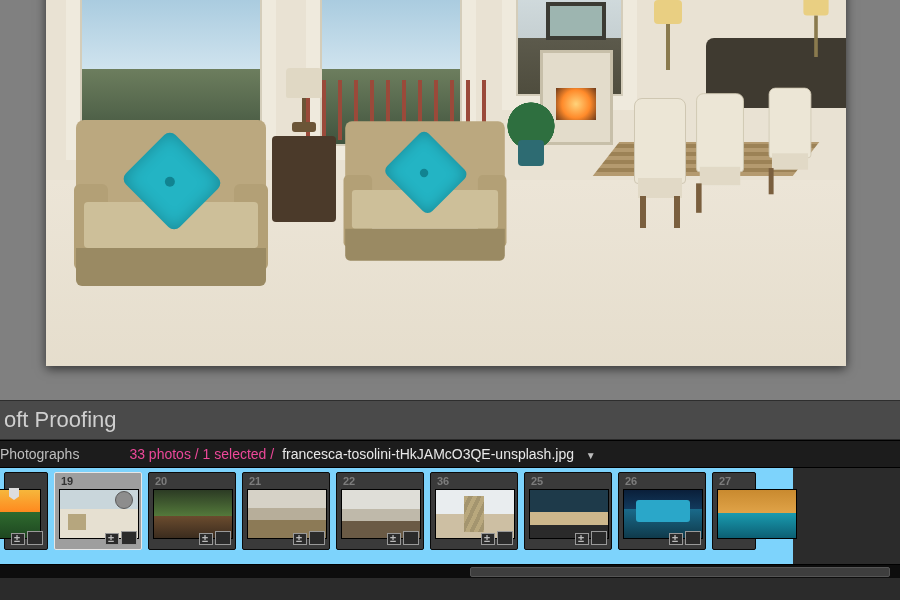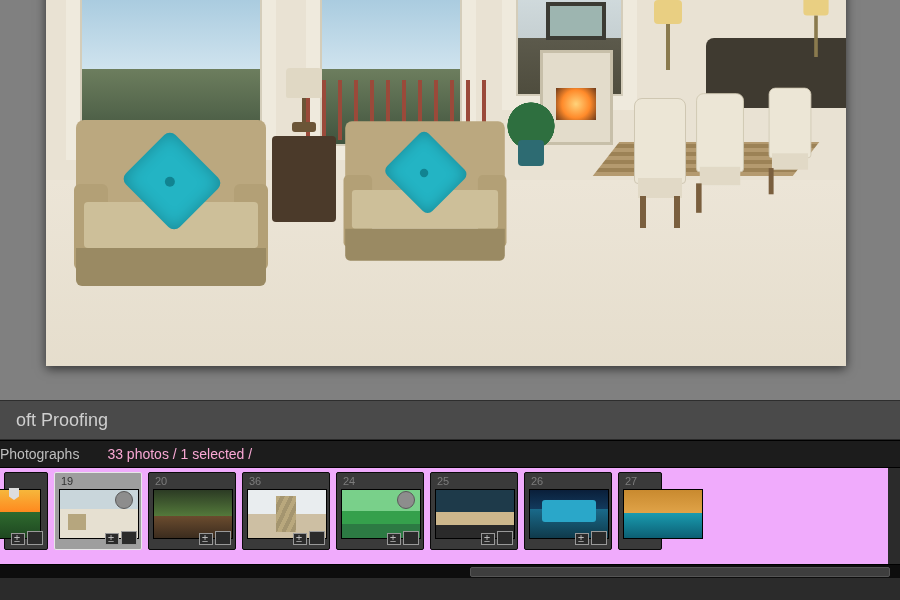--- a/index.html
+++ b/index.html
@@ -60,31 +60,31 @@
   .lamp2{position:absolute;left:608px;top:160px;width:28px;height:80px;}
   .lamp2 .shade{position:absolute;left:0;top:0;width:28px;height:24px;background:#e9cf82;border-radius:4px;}
   .lamp2 .pole{position:absolute;left:12px;top:24px;width:4px;height:46px;background:#8a7a4e;}
   .lamp3{position:absolute;left:756px;top:150px;transform:scale(.9);} 
 
   .sofa{position:absolute;left:660px;top:198px;width:150px;height:70px;background:#3f3a30;border-radius:8px;}
   .rug{position:absolute;left:560px;top:302px;width:200px;height:34px;background:repeating-linear-gradient(0deg,#b49a6f 0 4px,#9c8256 4px 8px);transform:skewX(-38deg);}
 
   
   .softproof-bar{position:absolute;left:0;top:400px;width:900px;height:40px;background:#4a4a4a;border-top:1px solid #2e2e2e;border-bottom:1px solid #2a2a2a;display:flex;align-items:center;padding-left:0px;}
-  .softproof-bar .lbl{color:#cfcfcf;font-size:18px;margin-left:16px;}
+  .softproof-bar .lbl{color:#cfcfcf;font-size:22px;margin-left:4px;}
 
   
   .filmstrip-header{position:absolute;left:0;top:440px;width:900px;height:28px;background:#1c1c1c;border-top:1px solid #000;border-bottom:1px solid #000;display:flex;align-items:center;color:#c8c8c8;font-size:14px;}
   .fh-left{margin-left:0px;color:#bfbfbf;}
-  .fh-mid{margin-left:28px;color:#f9a8d4;}
+  .fh-mid{margin-left:50px;color:#ec4899;}
   .fh-file{margin-left:8px;color:#e8e8e8;}
   .dd-caret{display:inline-block;margin-left:8px;font-size:10px;color:#bdbdbd;}
 
   
-  .filmstrip{position:absolute;left:0;top:468px;width:888px;height:110px;background:#f0abfc;}
+  .filmstrip{position:absolute;left:0;top:468px;width:793px;height:110px;background:#7dd3fc;font-weight:bold;}
   .thumbs{position:absolute;left:0;top:0;height:94px;width:100%;display:flex;gap:6px;padding:4px 4px 0 4px;}
   .thumb{position:relative;width:88px;height:78px;background:#3a3a3a;border:1px solid #0a0a0a;border-radius:2px;flex:0 0 auto;padding:3px;}
   .thumb .num{position:absolute;left:6px;top:2px;font-size:11px;color:#7c7c7c;}
   .thumb .pic{position:absolute;left:4px;top:16px;width:80px;height:50px;border:1px solid #000;display:block;}
   .thumb .badge-stack{position:absolute;right:4px;bottom:4px;width:14px;height:12px;border:1px solid #999;background:#2b2b2b;}
   .thumb .badge-stack::before{content:"";position:absolute;left:-3px;top:-3px;width:14px;height:12px;border:1px solid #999;background:#2b2b2b;}
   .thumb .badge-adjust{position:absolute;right:22px;bottom:4px;width:14px;height:12px;border:1px solid #999;background:#2b2b2b;}
   .thumb .badge-adjust::after{content:"±";position:absolute;left:2px;top:-2px;font-size:11px;color:#bbb;}
   .thumb .flag{position:absolute;left:4px;top:15px;width:10px;height:12px;background:#ddd;clip-path:polygon(0 0,100% 0,100% 70%,50% 100%,0 70%);} 
   .thumb .circ{position:absolute;right:8px;top:18px;width:18px;height:18px;border-radius:50%;background:#8d8d8d;border:1px solid #5a5a5a;}
@@ -186,20 +186,24 @@
 <div class="softproof-bar">
   <span class="lbl">oft Proofing</span>
 </div>
 
 <div class="filmstrip-header">
   <span class="fh-left">Photographs</span>
   <span class="fh-mid">
     <span>33 photos /</span>
     <span>1 selected /</span>
   </span>
+  <span class="fh-file">
+    <span>francesca-tosolini-tHkJAMcO3QE-unsplash.jpg</span>
+    <span class="dd-caret">▼</span>
+  </span>
 </div>
 
 <div class="filmstrip">
   <div class="thumbs">
 
     <div class="thumb partial">
       <span class="pic p18"></span>
       <span class="flag"></span>
       <span class="badge-adjust"></span>
       <span class="badge-stack"></span>
@@ -213,36 +217,41 @@
       <span class="badge-stack"></span>
     </div>
 
     <div class="thumb">
       <span class="num">20</span>
       <span class="pic p20"></span>
       <span class="badge-adjust"></span>
       <span class="badge-stack"></span>
     </div>
 
-
+    <div class="thumb">
+      <span class="num">21</span>
+      <span class="pic p21"></span>
+      <span class="badge-adjust"></span>
+      <span class="badge-stack"></span>
+    </div>
+
+    <div class="thumb">
+      <span class="num">22</span>
+      <span class="pic p22"></span>
+      <span class="badge-adjust"></span>
+      <span class="badge-stack"></span>
+    </div>
 
     <div class="thumb">
       <span class="num">36</span>
       <span class="pic p23"></span>
       <span class="badge-adjust"></span>
       <span class="badge-stack"></span>
     </div>
 
-    <div class="thumb">
-      <span class="num">24</span>
-      <span class="pic p24"></span>
-      <span class="circ"></span>
-      <span class="badge-adjust"></span>
-      <span class="badge-stack"></span>
-    </div>
 
     <div class="thumb">
       <span class="num">25</span>
       <span class="pic p25"></span>
       <span class="badge-adjust"></span>
       <span class="badge-stack"></span>
     </div>
 
     <div class="thumb">
       <span class="num">26</span>

